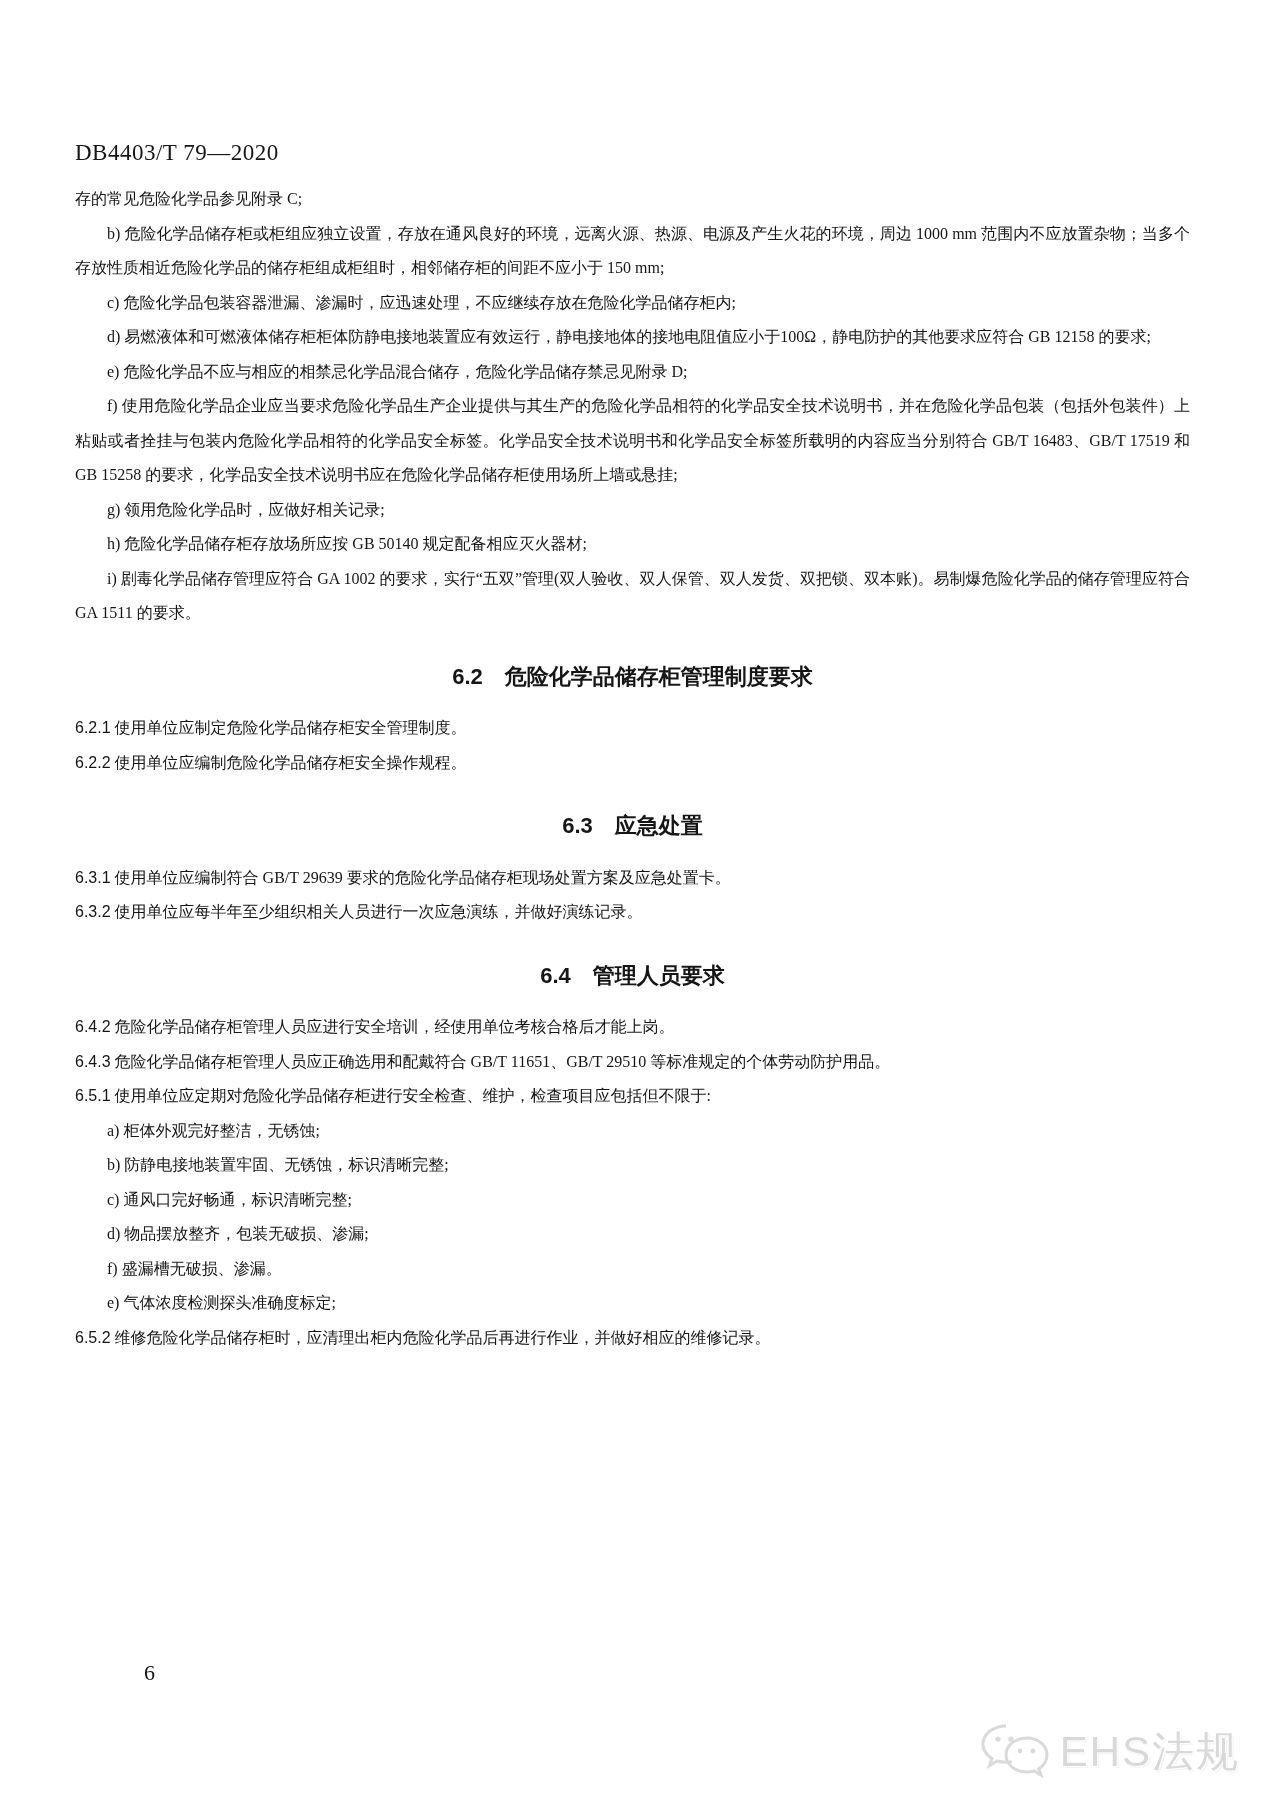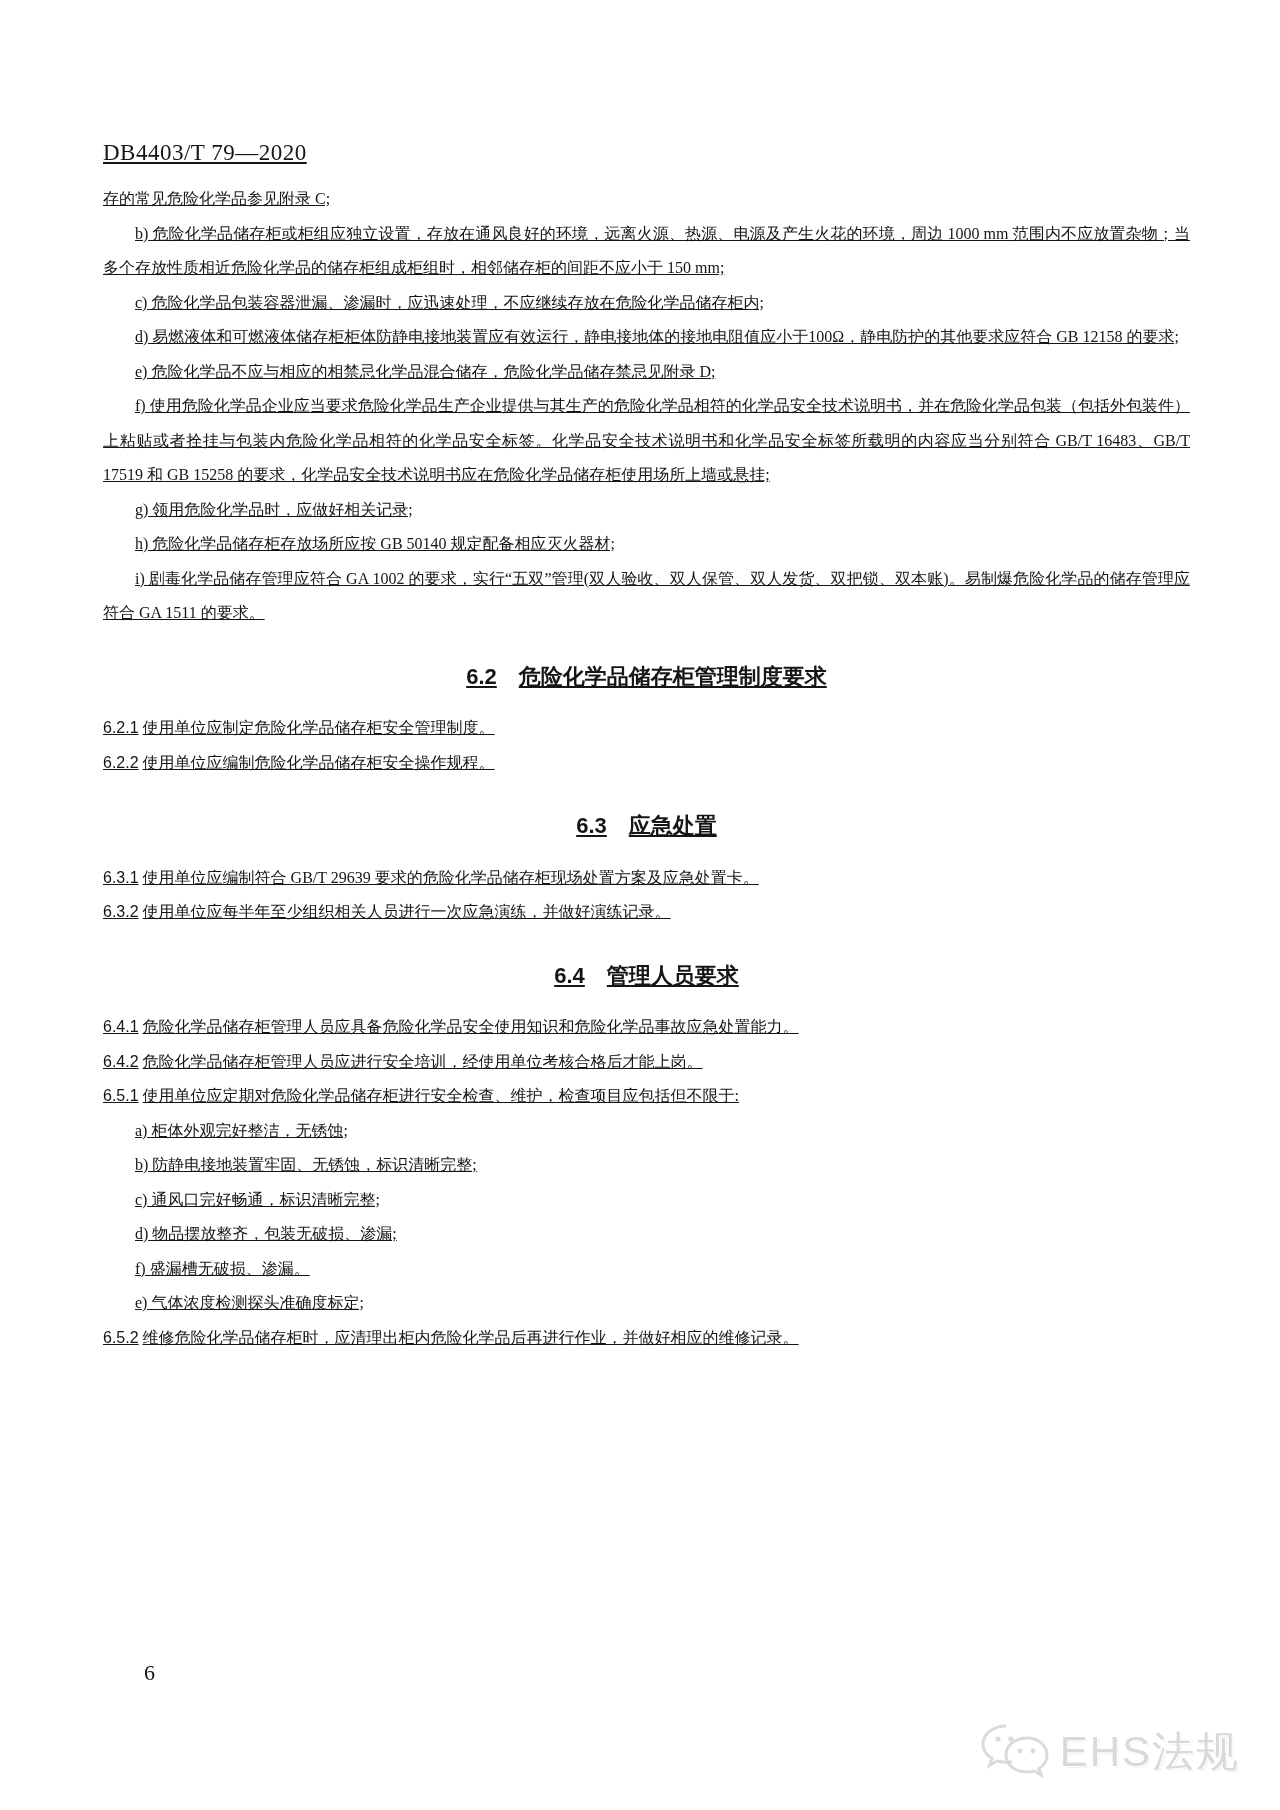--- a/index.html
+++ b/index.html
@@ -9,22 +9,21 @@
   }
   body {
     width: 1280px;
     height: 1810px;
     position: relative;
     overflow: hidden;
     font-family: "Liberation Serif", "DejaVu Serif", serif;
     color: #151515;
   }
   .doc {
-    padding: 138px 90px 0 103px;
-    text-decoration: underline;
+    padding: 138px 90px 0 75px;
   }
   .doc-header {
     font-size: 23px;
     line-height: 30px;
     margin: 0 0 14px 0;
     letter-spacing: 0.5px;
   }
   .doc p {
     margin: 0;
     font-size: 16px;
@@ -83,22 +82,22 @@
       <p class="indent">g) 领用危险化学品时，应做好相关记录;</p>
       <p class="indent">h) 危险化学品储存柜存放场所应按 GB 50140 规定配备相应灭火器材;</p>
       <p class="indent">i) 剧毒化学品储存管理应符合 GA 1002 的要求，实行“五双”管理(双人验收、双人保管、双人发货、双把锁、双本账)。易制爆危险化学品的储存管理应符合 GA 1511 的要求。</p>
       <p class="heading"><span class="hnum">6.2</span><span>危险化学品储存柜管理制度要求</span></p>
       <p><span class="cnum">6.2.1</span><span>使用单位应制定危险化学品储存柜安全管理制度。</span></p>
       <p><span class="cnum">6.2.2</span><span>使用单位应编制危险化学品储存柜安全操作规程。</span></p>
       <p class="heading"><span class="hnum">6.3</span><span>应急处置</span></p>
       <p><span class="cnum">6.3.1</span><span>使用单位应编制符合 GB/T 29639 要求的危险化学品储存柜现场处置方案及应急处置卡。</span></p>
       <p><span class="cnum">6.3.2</span><span>使用单位应每半年至少组织相关人员进行一次应急演练，并做好演练记录。</span></p>
       <p class="heading"><span class="hnum">6.4</span><span>管理人员要求</span></p>
-      <p><span class="cnum">6.4.1</span><span>危险化学品储存柜管理人员应具备危险化学品安全使用知识和危险化学品事故应急处置能力。</span></p>
       <p><span class="cnum">6.4.2</span><span>危险化学品储存柜管理人员应进行安全培训，经使用单位考核合格后才能上岗。</span></p>
+      <p><span class="cnum">6.4.3</span><span>危险化学品储存柜管理人员应正确选用和配戴符合 GB/T 11651、GB/T 29510 等标准规定的个体劳动防护用品。</span></p>
       <p><span class="cnum">6.5.1</span><span>使用单位应定期对危险化学品储存柜进行安全检查、维护，检查项目应包括但不限于:</span></p>
       <p class="li">a) 柜体外观完好整洁，无锈蚀;</p>
       <p class="li">b) 防静电接地装置牢固、无锈蚀，标识清晰完整;</p>
       <p class="li">c) 通风口完好畅通，标识清晰完整;</p>
       <p class="li">d) 物品摆放整齐，包装无破损、渗漏;</p>
       <p class="li">f) 盛漏槽无破损、渗漏。</p>
       <p class="li">e) 气体浓度检测探头准确度标定;</p>
       <p><span class="cnum">6.5.2</span><span>维修危险化学品储存柜时，应清理出柜内危险化学品后再进行作业，并做好相应的维修记录。</span></p>
     </div>
 </div>

